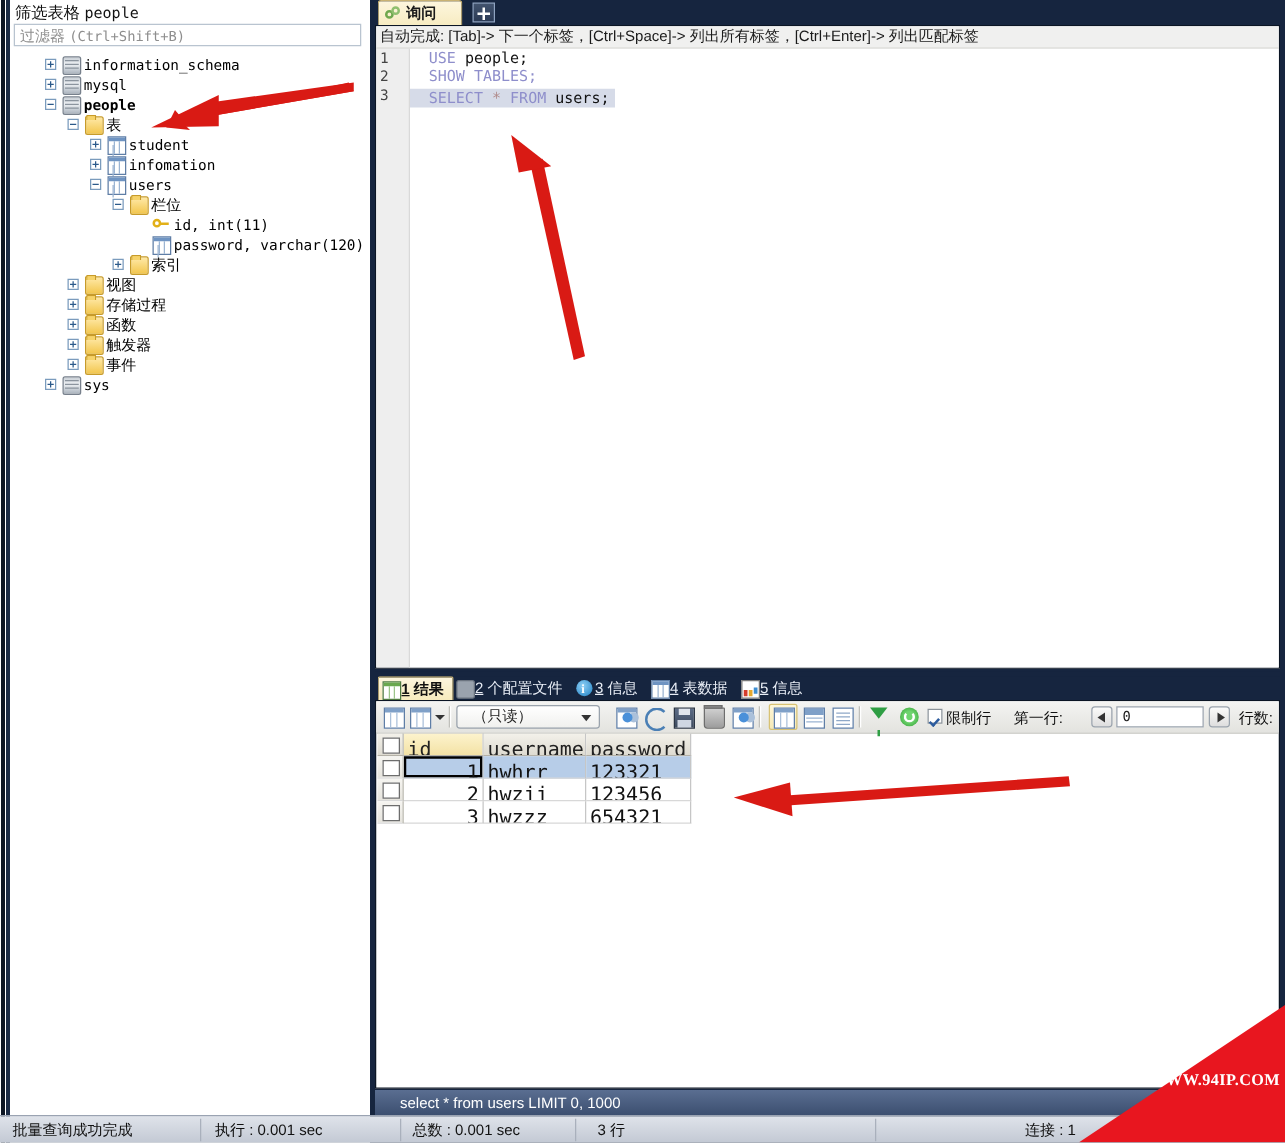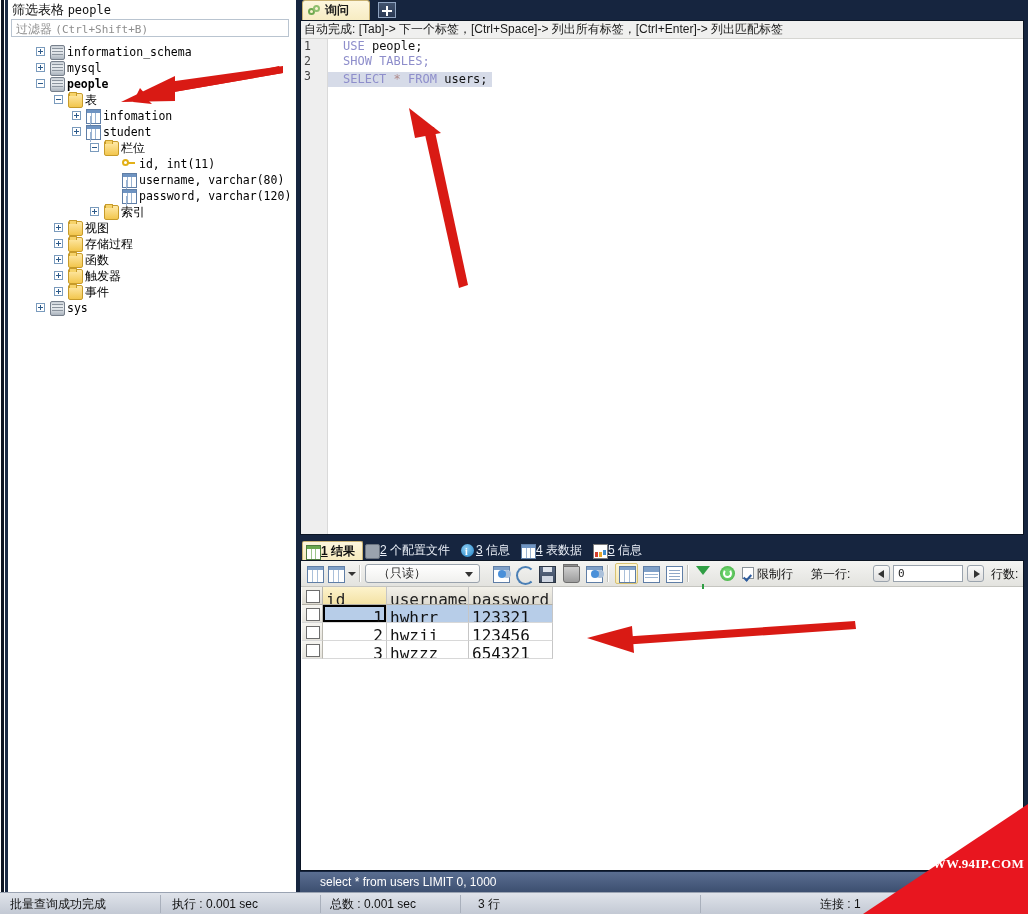--- a/index.html
+++ b/index.html
@@ -451,39 +451,40 @@
           <span style="position: absolute; left: 59px; top: 0px;">people</span>
         </div>
         <div class="tnode">
           <span class="tog" style="left: 46px;"></span>
           <span class="ico ico-folder" style="left: 60px;"></span>
           <span class="lbl-cn" style="position: absolute; left: 77px; top: 0px;">表</span>
         </div>
         <div class="tnode">
           <span class="tog plus" style="left: 64px;"></span>
           <span class="ico ico-table" style="left: 78px;"></span>
-          <span style="position: absolute; left: 95px; top: 0px;">infomation</span>
+          <span style="position: absolute; left: 95px; top: 0px;">student</span>
         </div>
         <div class="tnode">
           <span class="tog plus" style="left: 64px;"></span>
           <span class="ico ico-table" style="left: 78px;"></span>
-          <span style="position: absolute; left: 95px; top: 0px;">student</span>
+          <span style="position: absolute; left: 95px; top: 0px;">infomation</span>
+        </div>
+        <div class="tnode">
+          <span class="tog" style="left: 64px;"></span>
+          <span class="ico ico-table" style="left: 78px;"></span>
+          <span style="position: absolute; left: 95px; top: 0px;">users</span>
         </div>
         <div class="tnode">
           <span class="tog" style="left: 82px;"></span>
           <span class="ico ico-folder" style="left: 96px;"></span>
           <span class="lbl-cn" style="position: absolute; left: 113px; top: 0px;">栏位</span>
         </div>
         <div class="tnode">
           <span class="ico ico-key" style="left: 114px;"></span>
           <span style="position: absolute; left: 131px; top: 0px;">id, int(11)</span>
-        </div>
-        <div class="tnode">
-          <span class="ico ico-table" style="left: 114px;"></span>
-          <span style="position: absolute; left: 131px; top: 0px;">username, varchar(80)</span>
         </div>
         <div class="tnode">
           <span class="ico ico-table" style="left: 114px;"></span>
           <span style="position: absolute; left: 131px; top: 0px;">password, varchar(120)</span>
         </div>
         <div class="tnode">
           <span class="tog plus" style="left: 82px;"></span>
           <span class="ico ico-folder" style="left: 96px;"></span>
           <span class="lbl-cn" style="position: absolute; left: 113px; top: 0px;">索引</span>
         </div>

